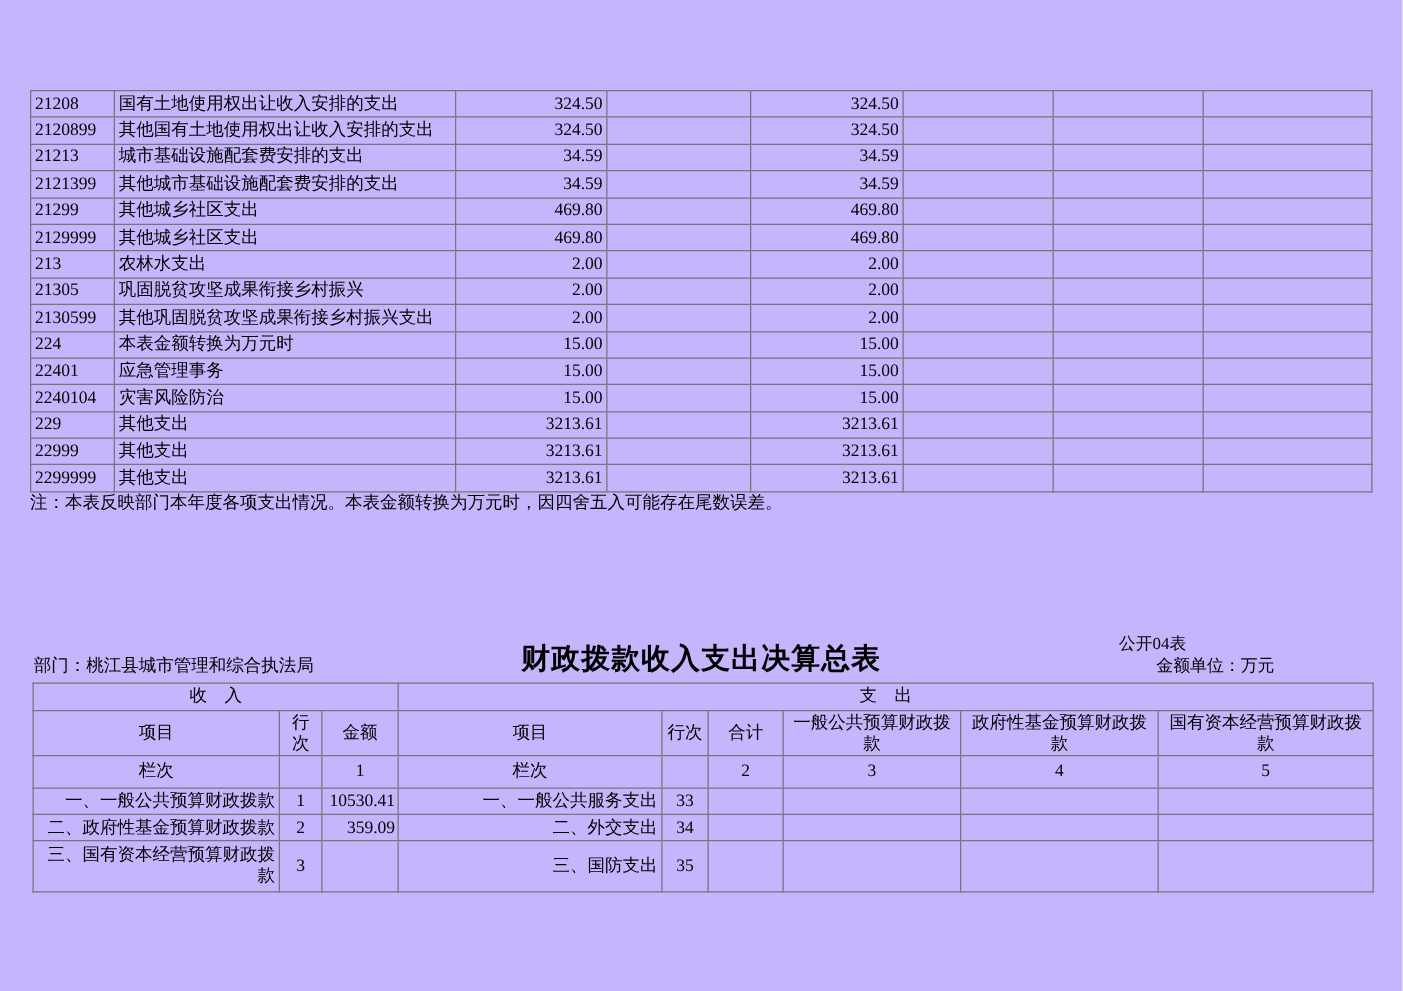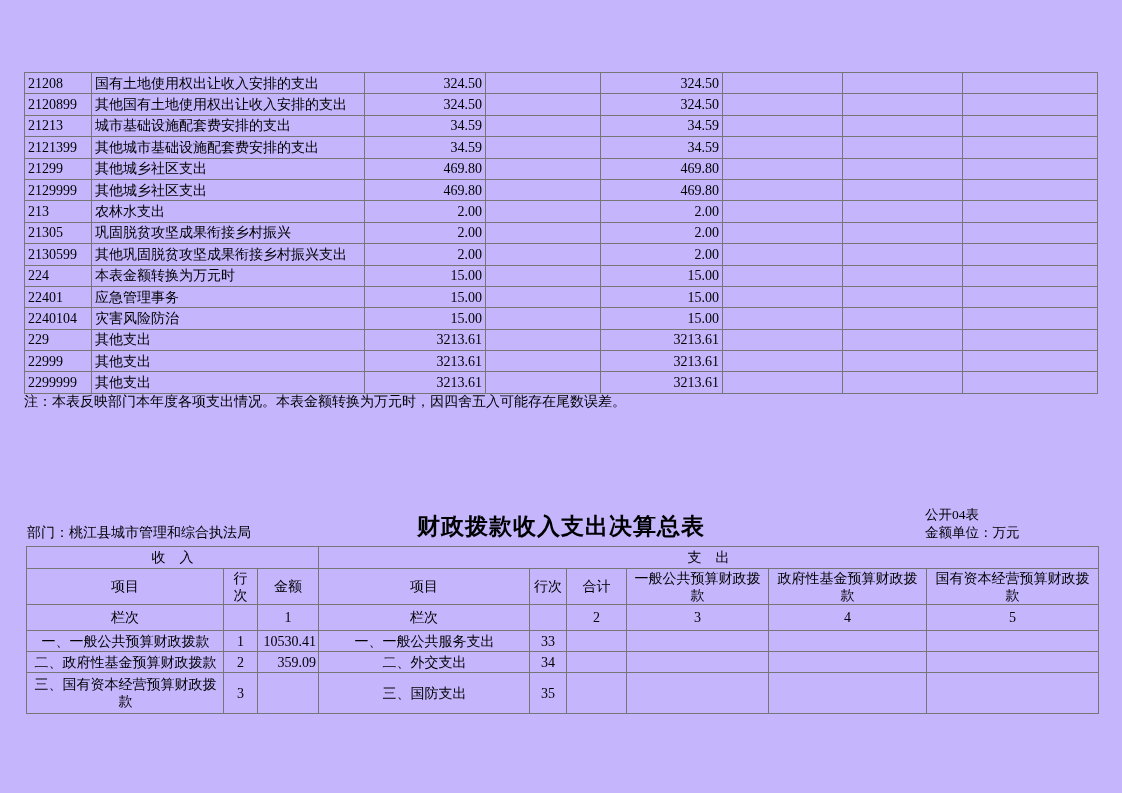--- a/index.html
+++ b/index.html
@@ -15,34 +15,34 @@
   .exp-table td{padding:0 3px;}
   .cell-left{text-align:left;}
   .cell-num{text-align:right;padding-right:3px;}
 
   .note{position:absolute;left:24px;top:393px;font-size:14px;}
 
   .title{position:absolute;left:0;right:0;top:472px;text-align:center;
          font-size:23px;font-weight:bold;letter-spacing:1px;
          font-family:"Liberation Sans","DejaVu Sans",sans-serif;margin-top:39px;}
 
-  .meta-code{position:absolute;left:925px;top:506px;font-size:13.5px;}
+  .meta-code{position:absolute;left:895px;top:506px;font-size:13.5px;}
   .dept{position:absolute;left:27px;top:524px;font-size:14px;}
   .meta-unit{position:absolute;left:925px;top:524px;font-size:13.5px;}
 
   
   .sum-table{position:absolute;left:26px;top:546px;width:1072px;border-radius:29px;}
   .sum-table td{padding:0 3px;text-align:center;}
   .sum-table tr:nth-child(1){height:22px;}
   .sum-table tr:nth-child(2){height:36px;}
   .sum-table tr:nth-child(3){height:26px;}
   .sum-table tr:nth-child(4){height:21px;}
   .sum-table tr:nth-child(5){height:21px;}
   .sum-table tr:nth-child(6){height:41px;}
-  .sum-table .cell-left{text-align:center;padding-left:4px;}
+  .sum-table .cell-left{text-align:right;padding-left:4px;}
   .sum-table .cell-num{text-align:right;padding-right:2px;}
   .banner{font-size:14px;}
 </style>
 </head>
 <body>
 
 <div id="page">
 
   <table class="exp-table">
     <colgroup>

